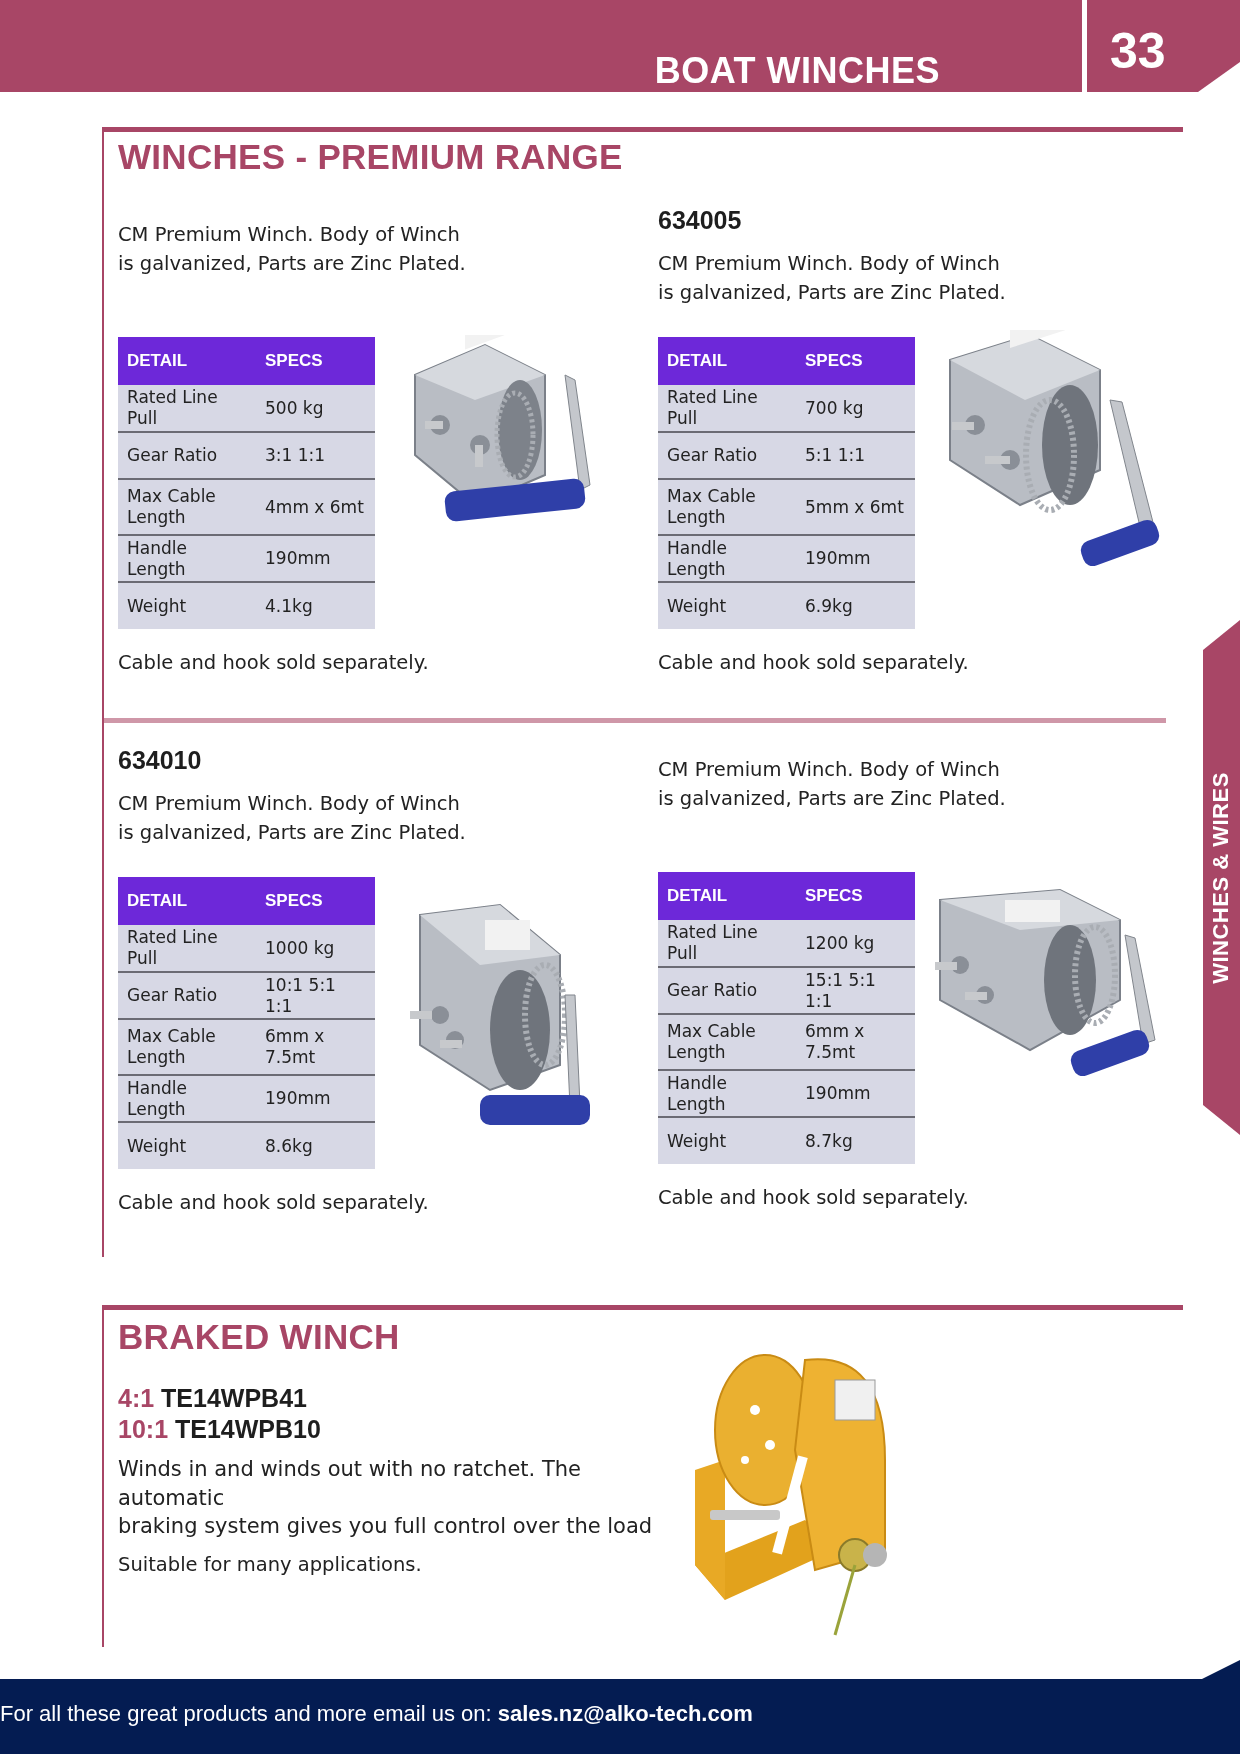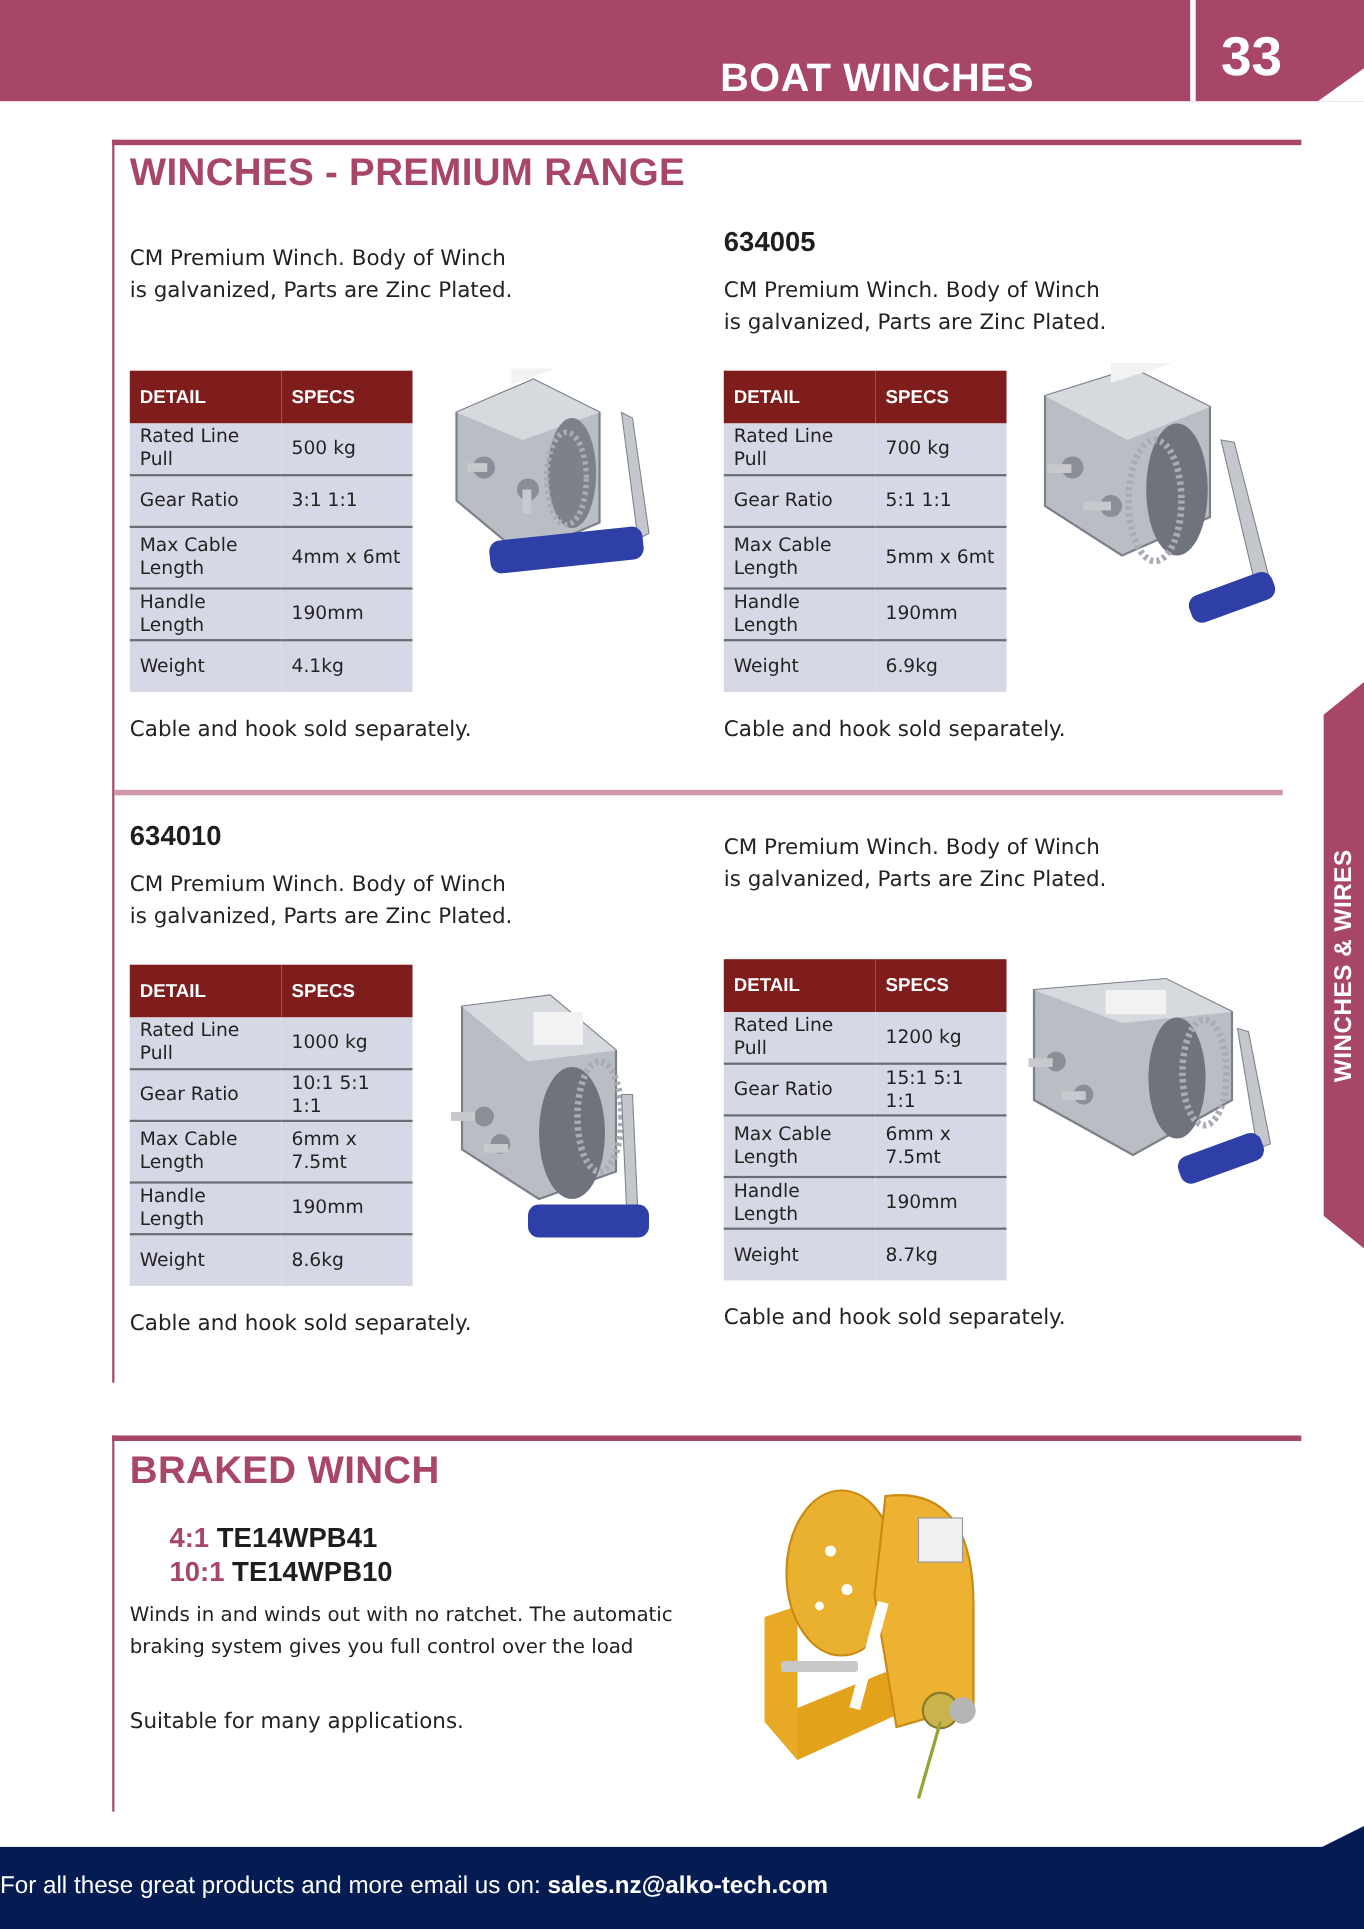--- a/index.html
+++ b/index.html
@@ -25,34 +25,34 @@
   .sec2 { left:102px; top:1305px; width:1081px; height:342px; }
   .sec-title { position:absolute; font-family:"Liberation Sans", sans-serif; font-weight:bold; font-size:35px; color:#a84666; letter-spacing:0.3px; }
 
   .mid-divider { position:absolute; left:104px; top:718px; width:1062px; height:5px; background:#cf97a8; }
 
   
   .product { position:absolute; width:520px; }
   .product .code { font-family:"Liberation Sans", sans-serif; font-weight:bold; font-size:25px; color:#1e1e1e; }
   .product .desc { margin-top:14px; font-size:19.5px; line-height:29px; color:#222; }
   .spec-table { position:absolute; left:0; width:257px; border-collapse:collapse; font-size:17px; }
-  .spec-table th { background:#7f1d1d; color:#fff; text-align:left; font-family:"Liberation Sans", sans-serif; font-weight:bold; font-size:17px; height:48px; padding:0 9px; }
+  .spec-table th { background:#6d28d9; color:#fff; text-align:left; font-family:"Liberation Sans", sans-serif; font-weight:bold; font-size:17px; height:48px; padding:0 9px; }
   .spec-table td { background:#d7d8e5; color:#222; height:47px; padding:0 9px; border-top:2px solid #6b6b74; line-height:21px; }
   .spec-table tr:nth-child(2) td { border-top:none; }
   .spec-table td.k { width:138px; }
   .note { position:absolute; left:0; font-size:19.5px; color:#222; }
 
   
   .winch { position:absolute; }
 
   
-  .braked-codes { position:absolute; left:118px; top:1383px; font-family:"Liberation Sans", sans-serif; font-weight:bold; font-size:25px; line-height:31px;margin-left:36px; }
+  .braked-codes { position:absolute; left:118px; top:1383px; font-family:"Liberation Sans", sans-serif; font-weight:bold; font-size:25px; line-height:31px; }
   .braked-codes .ratio { color:#a84666; }
   .braked-codes .mcode { color:#1e1e1e; }
-  .braked-desc { position:absolute; left:118px; top:1455px; width:560px; font-size:18px; line-height:28.5px; color:#222; }
+  .braked-desc { position:absolute; left:118px; top:1455px; width:560px; font-size:21px; line-height:28.5px; color:#222; }
   .braked-suit { position:absolute; left:118px; top:1553px; font-size:19.5px; color:#222; }
 
   
   .footer { position:absolute; left:0; top:1679px; width:1240px; height:75px; background:#041c52; }
   .footer-corner { position:absolute; left:1200px; top:1660px; width:0; height:0; border-left:40px solid transparent; border-bottom:20px solid #041c52; }
   .footer-text { position:absolute; left:0; top:1701px; width:1240px; color:#fff; font-family:"Liberation Sans", sans-serif; font-size:22px; }
   .footer-text .email { font-weight:bold; }
 </style>
 </head>
 <body>

